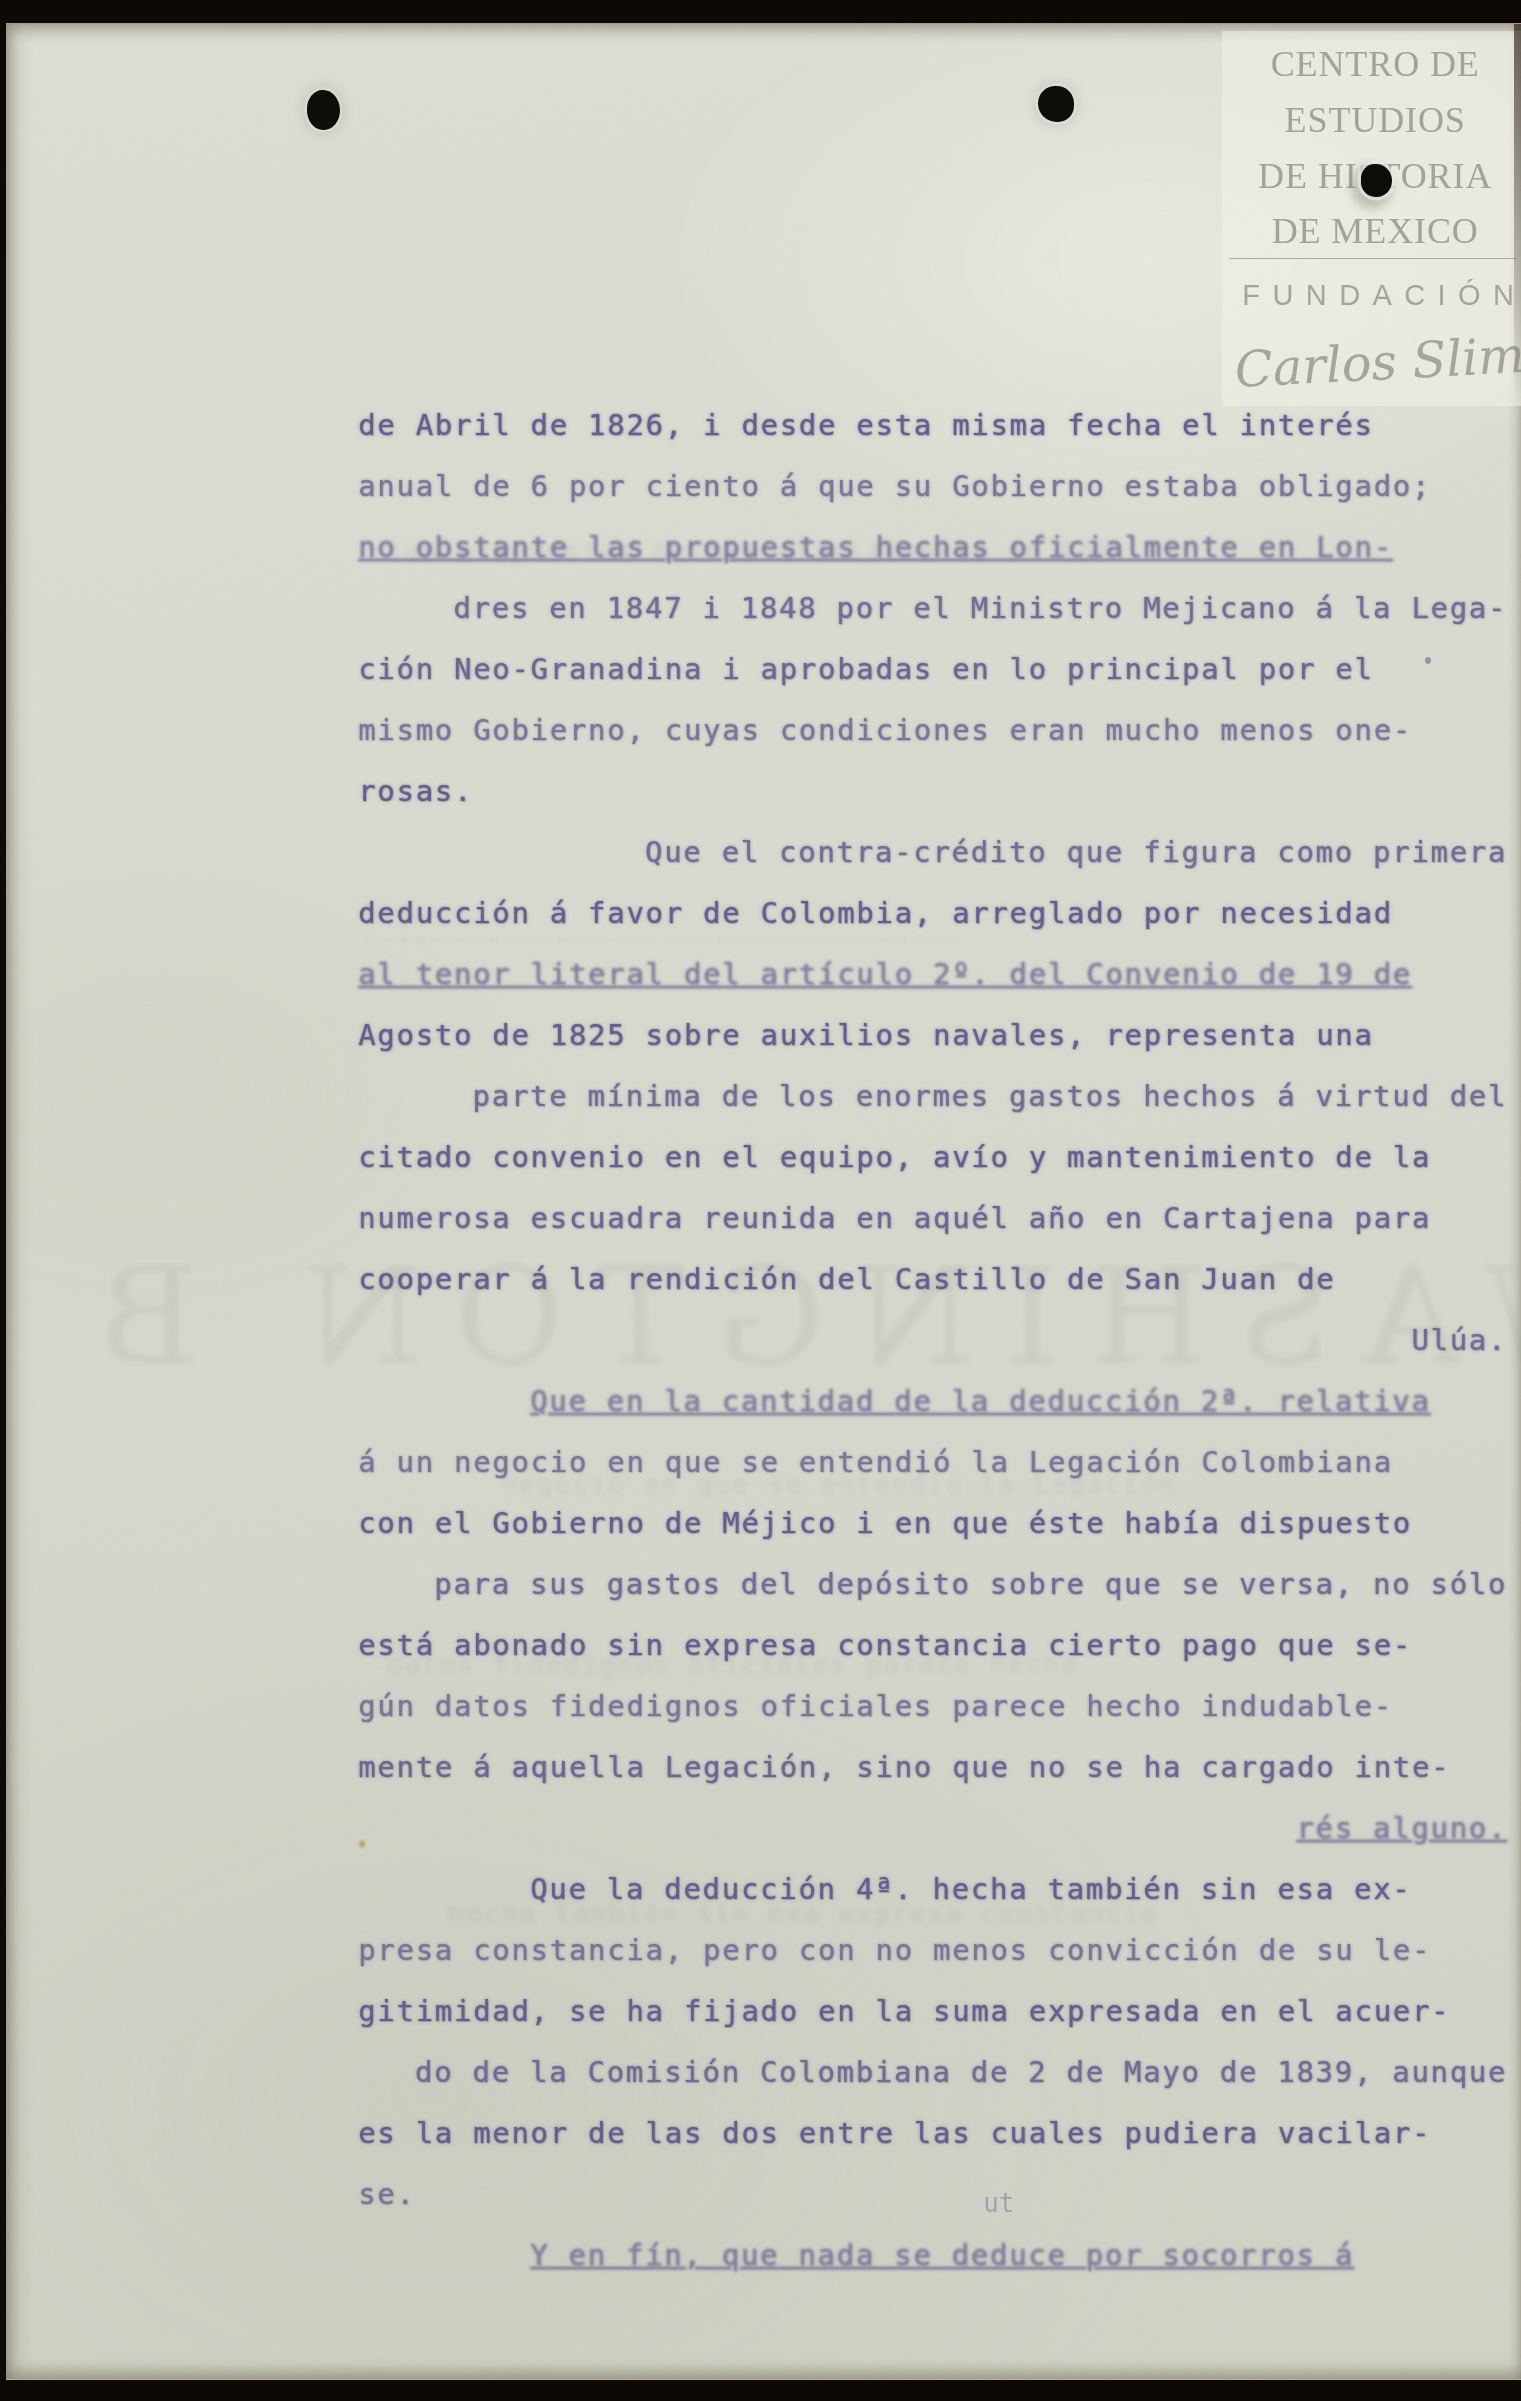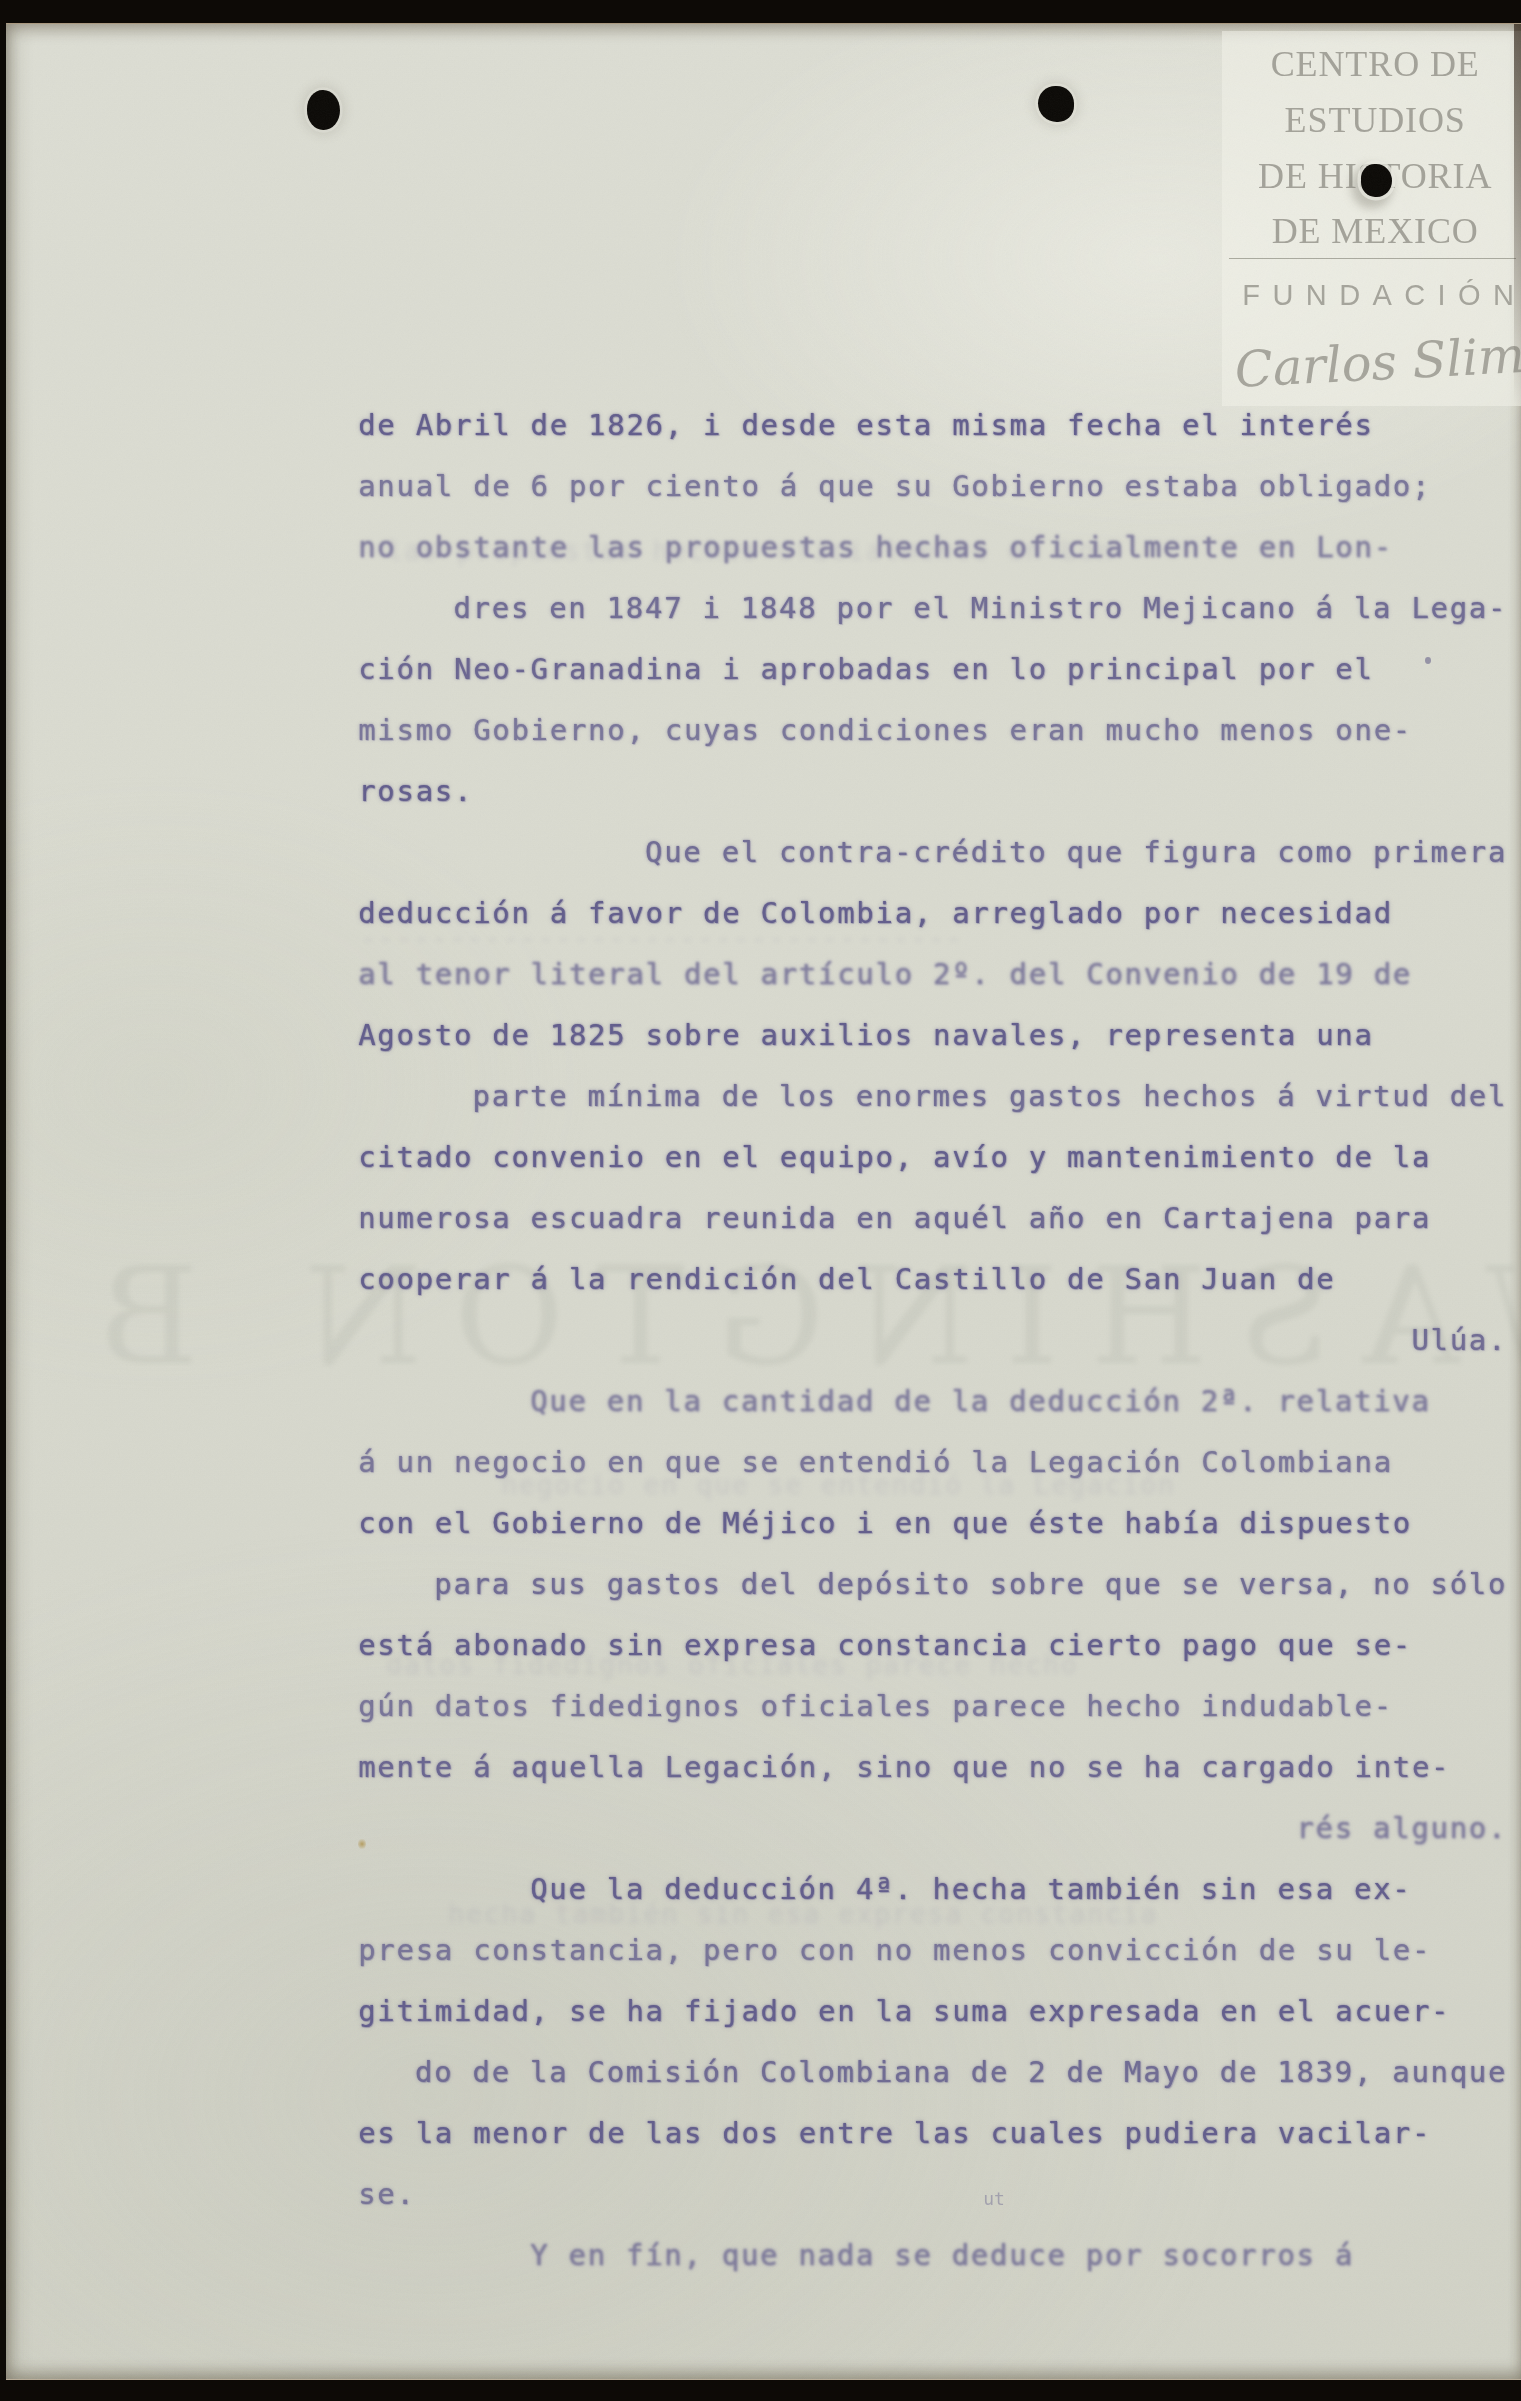--- a/index.html
+++ b/index.html
@@ -21,32 +21,32 @@
   
   .grain{position:absolute;left:0;top:0;width:100%;height:100%;opacity:.35;pointer-events:none;}
   
   #typed{position:absolute;left:352px;top:371px;width:1149px;
     font-size:29px;letter-spacing:1.7px;line-height:61px;color:#625d8c;white-space:pre;
     text-shadow:0 0 1.8px rgba(98,93,140,.85), 0 0 5.3px rgba(98,93,140,.3), 0.9px 0.9px 0 rgba(98,93,140,.25);}
   .tline{height:61px;}
   .tline.indent{padding-left:172px;}
   .tline:nth-child(4n+2){filter:blur(0.6px);opacity:.8;}
   .tline:nth-child(4n){filter:blur(0.4px);opacity:.88;text-align:right;}
-  .tline:nth-child(7n+3){filter:blur(0.8px);opacity:.74;}
+  .tline:nth-child(7n+3){filter:blur(0.8px);opacity:.74;text-decoration:underline;}
   .tline:nth-child(9n+5){opacity:.93;}
   
   .ghost-band{position:absolute;left:-62px;top:1209px;width:1679px;height:177px;
     transform:scaleX(-1);font-family:"DejaVu Serif",serif;font-size:134px;line-height:168px;
     letter-spacing:32px;color:rgba(108,114,104,.55);opacity:.17;filter:blur(2.7px);
     white-space:nowrap;pointer-events:none;}
   
   .echo{position:absolute;font-size:26.5px;letter-spacing:1.8px;color:#6b6790;opacity:.13;
     filter:blur(2.7px);white-space:pre;pointer-events:none;}
   
-  .stray-ut{position:absolute;left:977px;top:2164px;font-size:18px;color:#6b6790;
+  .stray-ut{position:absolute;left:977px;top:2164px;font-size:26px;color:#6b6790;
     opacity:.45;filter:blur(0.5px);}
   .stray-dot{position:absolute;left:1419px;top:633px;width:6.2px;height:7px;border-radius:50%;
     background:rgba(92,87,132,.55);filter:blur(0.4px);}
   .speck{position:absolute;left:352px;top:1814px;width:8px;height:11.5px;border-radius:50%;
     background:radial-gradient(circle, rgba(165,128,40,.65), rgba(165,128,40,0) 75%);}
   
   .stamp{position:absolute;left:1216px;top:7px;width:306px;height:375px;
     background:rgba(243,243,234,.55);}
   .stamp-line{position:absolute;left:0;width:100%;height:56px;line-height:56px;text-align:center;
     font-family:"Liberation Serif","DejaVu Serif",serif;font-size:36px;letter-spacing:0.9px;

